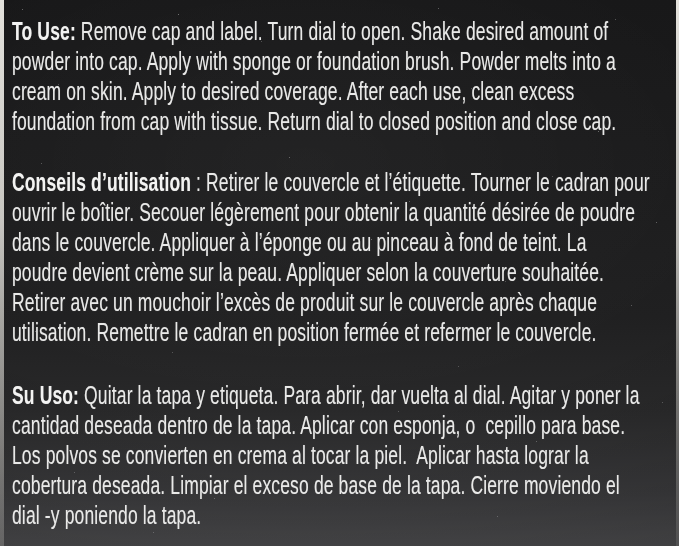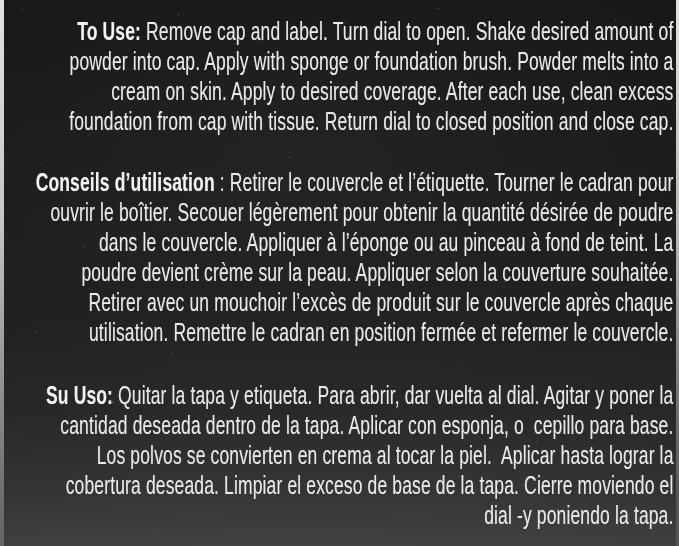--- a/index.html
+++ b/index.html
@@ -13,21 +13,20 @@
     height: 546px;
     overflow: hidden;
     background: linear-gradient(180deg,
       #181819 0%,
       #1c1c1d 35%,
       #202021 58%,
       #29292a 75%,
       #38383a 90%,
       #48484a 100%);
     font-family: "Liberation Sans", "DejaVu Sans", sans-serif;
-    text-align: right;
   }
   
   .sheen {
     position: absolute;
     inset: 0;
     background: radial-gradient(ellipse 120% 80% at 45% 30%,
       rgba(255,255,255,0.035) 0%,
       rgba(255,255,255,0.0) 55%,
       rgba(0,0,0,0.12) 100%);
     pointer-events: none;

